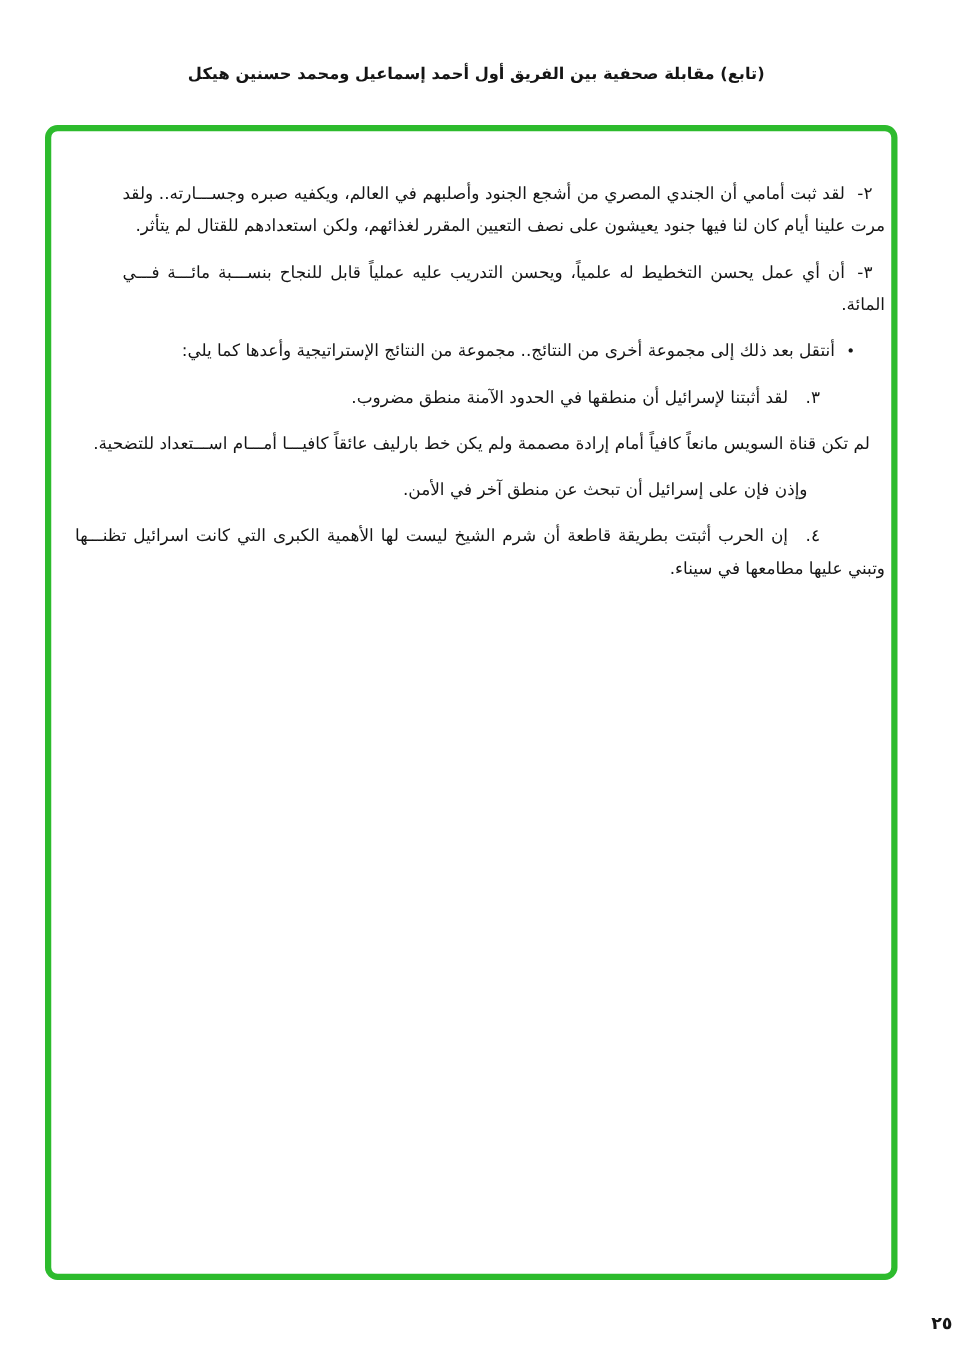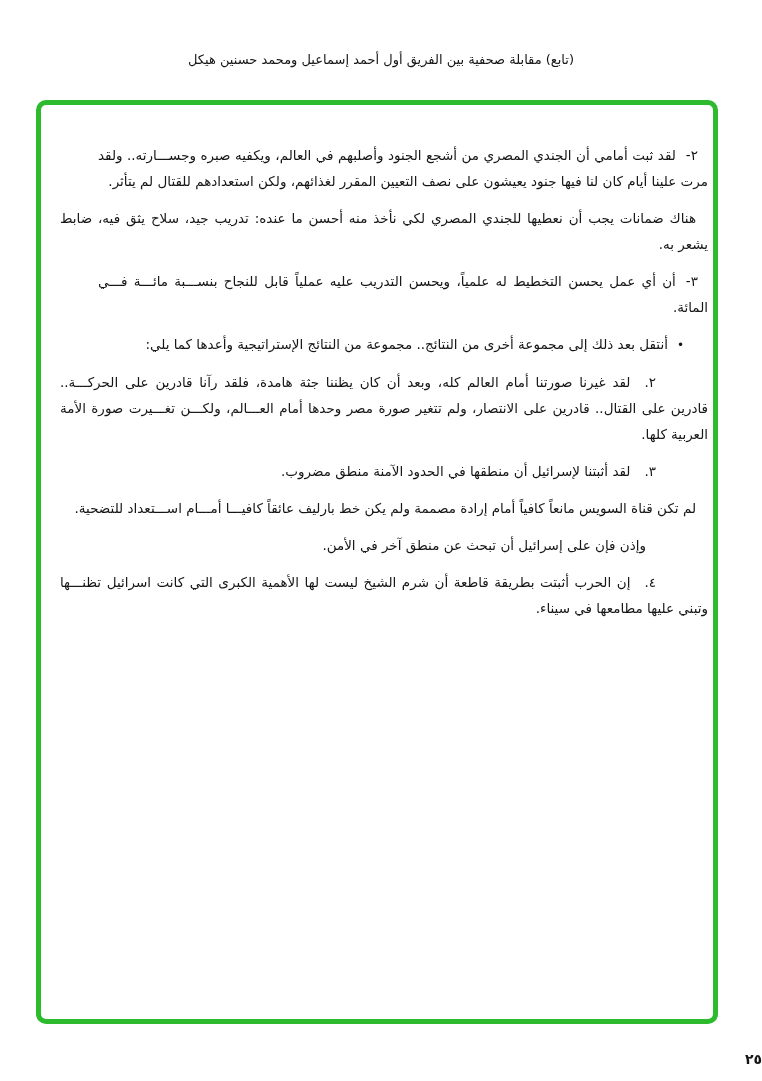--- a/index.html
+++ b/index.html
@@ -13,21 +13,21 @@
     overflow: hidden;
   }
   .page-header {
     position: absolute;
     top: 52px;
     left: 0;
     right: 0;
     text-align: center;
     direction: rtl;
     font-size: 13px;
-    font-weight: normal;
+    font-weight: bold;
     letter-spacing: 0.2px;
   }
   .green-frame {
     position: absolute;
     top: 100px;
     left: 36px;
     width: 682px;
     height: 924px;
     border: 5px solid #2dbb2d;
     border-radius: 10px;
@@ -65,23 +65,21 @@
 </style>
 </head>
 <body>
 
 <div class="page-header">(تابع) مقابلة صحفية بين الفريق أول أحمد إسماعيل ومحمد حسنين هيكل</div>
 
 <div class="green-frame" style="border-color: rgb(45, 187, 45);"></div>
 
 <div class="doc-content">
     <div class="para main-num"><span class="marker">٢-</span><span>لقد ثبت أمامي أن الجندي المصري من أشجع الجنود وأصلبهم في العالم، ويكفيه صبره وجســـارته.. ولقد مرت علينا أيام كان لنا فيها جنود يعيشون على نصف التعيين المقرر لغذائهم، ولكن استعدادهم للقتال لم يتأثر.</span></div>
-    <div class="para plain"><span>هناك ضمانات يجب أن نعطيها للجندي المصري لكي نأخذ منه أحسن ما عنده: تدريب جيد، سلاح يثق فيه، ضابط يشعر به.</span></div>
     <div class="para main-num"><span class="marker">٣-</span><span>أن أي عمل يحسن التخطيط له علمياً، ويحسن التدريب عليه عملياً قابل للنجاح بنســـبة مائـــة فـــي المائة.</span></div>
     <div class="para bullet"><span class="marker">•</span><span>أنتقل بعد ذلك إلى مجموعة أخرى من النتائج.. مجموعة من النتائج الإستراتيجية وأعدها كما يلي:</span></div>
-    <div class="para sub-num"><span class="marker">٢.</span><span>لقد غيرنا صورتنا أمام العالم كله، وبعد أن كان يظننا جثة هامدة، فلقد رآنا قادرين على الحركـــة.. قادرين على القتال.. قادرين على الانتصار، ولم تتغير صورة مصر وحدها أمام العـــالم، ولكـــن تغـــيرت صورة الأمة العربية كلها.</span></div>
     <div class="para sub-num"><span class="marker">٣.</span><span>لقد أثبتنا لإسرائيل أن منطقها في الحدود الآمنة منطق مضروب.</span></div>
     <div class="para plain"><span>لم تكن قناة السويس مانعاً كافياً أمام إرادة مصممة ولم يكن خط بارليف عائقاً كافيـــا أمـــام اســـتعداد للتضحية.</span></div>
     <div class="para indent-plain"><span>وإذن فإن على إسرائيل أن تبحث عن منطق آخر في الأمن.</span></div>
     <div class="para sub-num"><span class="marker">٤.</span><span>إن الحرب أثبتت بطريقة قاطعة أن شرم الشيخ ليست لها الأهمية الكبرى التي كانت اسرائيل تظنـــها وتبني عليها مطامعها في سيناء.</span></div>
   </div>
 
 <div class="page-number">٢٥</div>
 
 </body></html>

